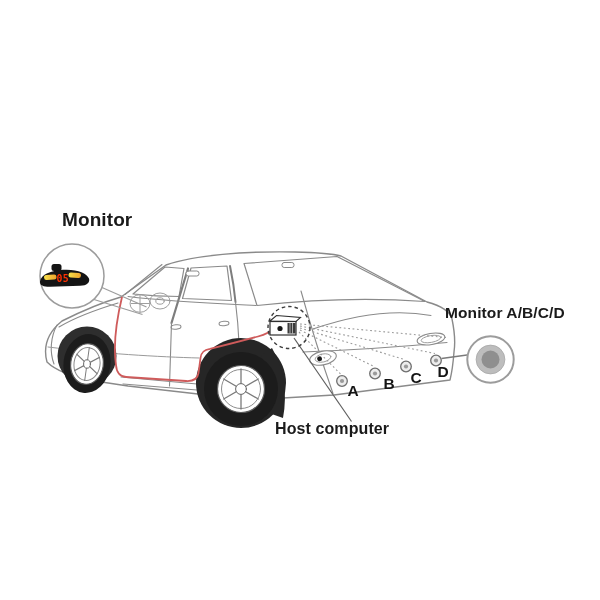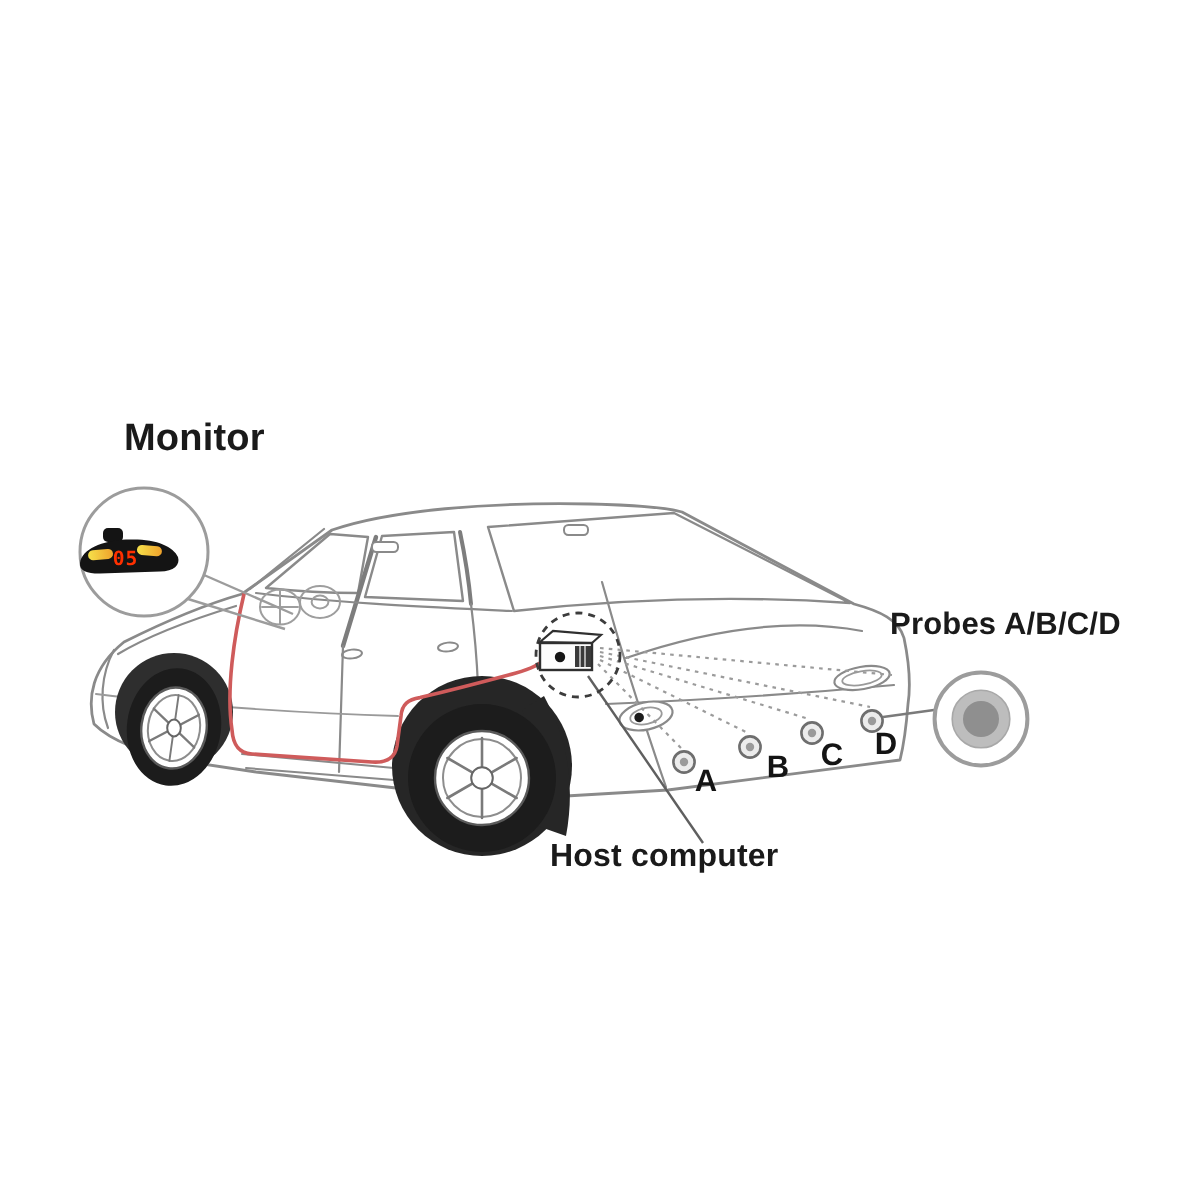--- a/index.html
+++ b/index.html
@@ -181,16 +181,16 @@
       <rect x="51.5" y="264" width="10" height="7" rx="2.5" fill="#141414"></rect>
       <path d="M 40,281.5 C 41,274.5 51,270.5 63,269.8 C 77,269 86.5,272.8 89,278.5
            C 90.2,282.5 87,285.6 80,285.8 L 50,286.8 C 44,286.9 39.5,285.5 40,281.5 Z" fill="#141414"></path>
       <rect x="44" y="274.8" width="12.5" height="5" rx="2.5" fill="url(#amber)" transform="rotate(-5 50 277)"></rect>
       <rect x="68.5" y="272.8" width="12.5" height="5" rx="2.5" fill="url(#amber)" transform="rotate(5 75 275)"></rect>
       <text class="digits" x="62.8" y="282.3" text-anchor="middle" fill="#ff3000">05</text>
     </g>
   </svg>
 
   <div class="label label-monitor">Monitor</div>
-  <div class="label label-probes">Probes A/B/C/D</div>
+  <div class="label label-probes">Monitor A/B/C/D</div>
   <div class="label label-host">Host computer</div>
 
 </div>
 
 </body></html>

